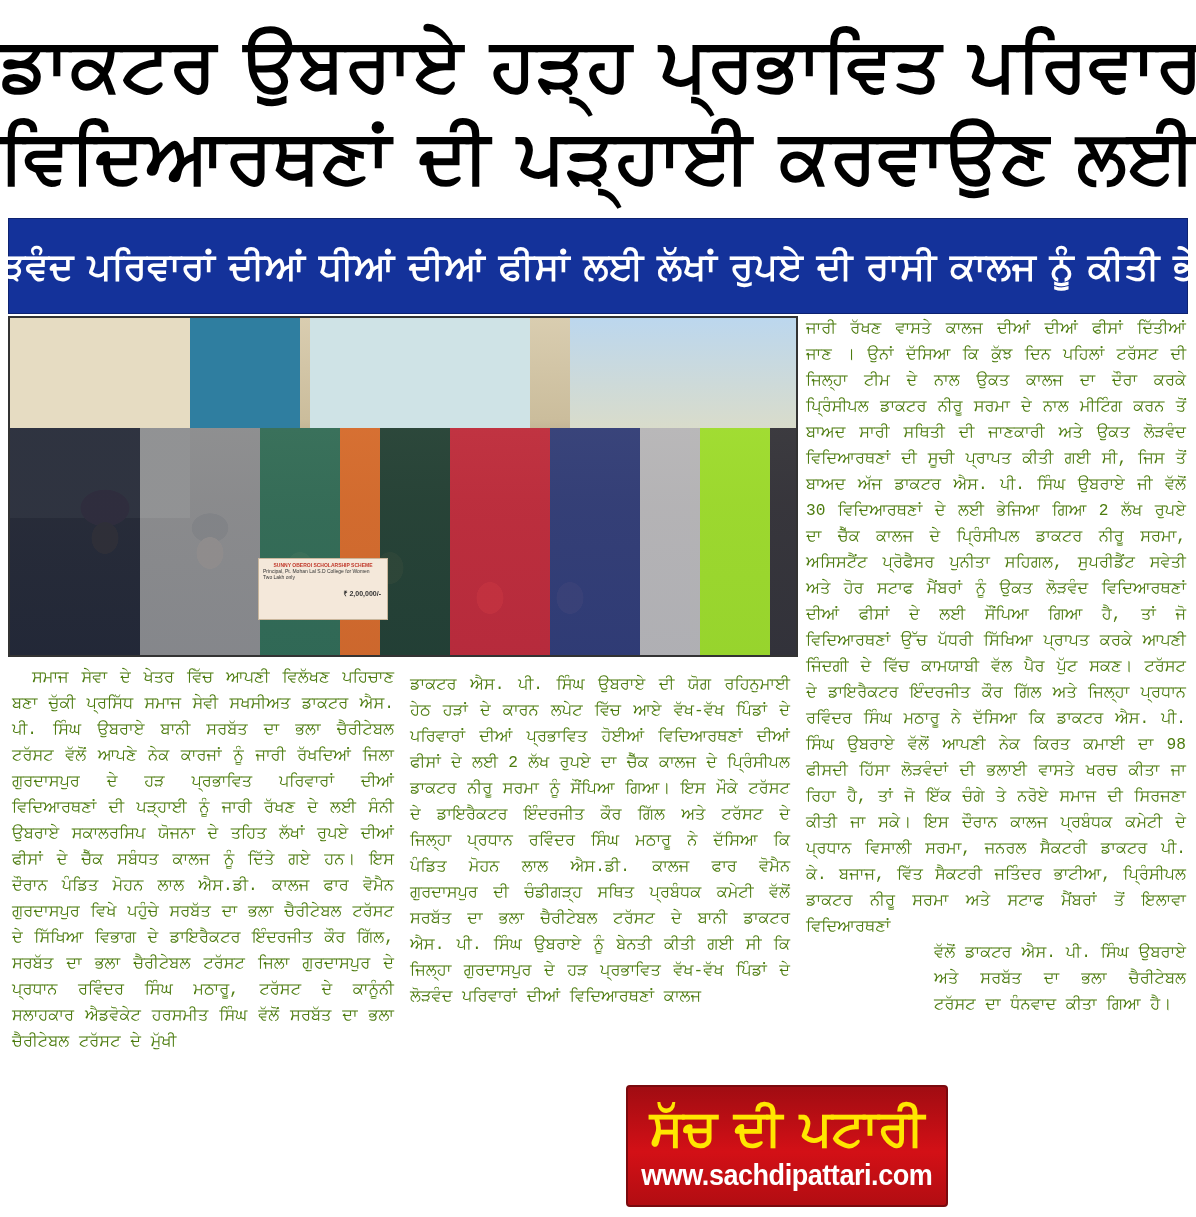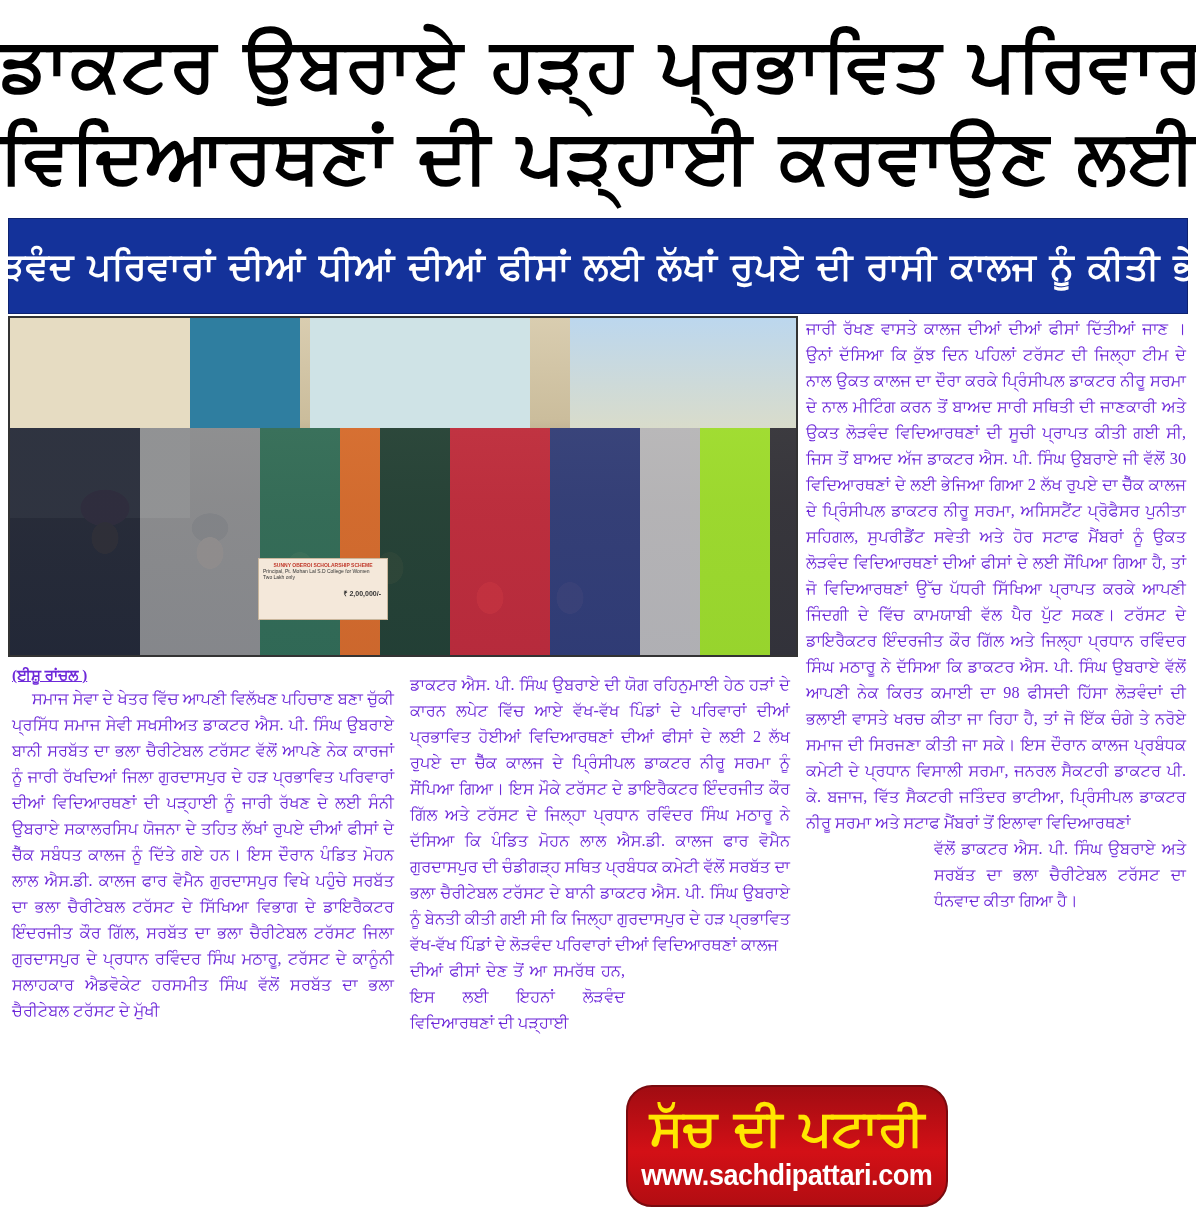--- a/index.html
+++ b/index.html
@@ -56,38 +56,38 @@
   }
   .photo .cheque {
     position: absolute; left: 248px; top: 240px; width: 130px; height: 62px;
     background: #f4e8da; border: 1px solid #c9b69c;
     font-family: "Liberation Sans", sans-serif; font-size: 5px; color: #333; padding: 3px 4px;
   }
   .photo .cheque .ch-title { color: #c0392b; font-weight: bold; text-align: center; font-size: 5px; }
   .photo .cheque .ch-amt { position: absolute; right: 6px; top: 30px; font-size: 7px; font-weight: bold; }
 
   .col {
-    position: absolute; font-family: Liberation Serif, serif; font-size: 16.2px;
-    line-height: 26px; color: #6d28d9; text-align: justify; text-align-last: left;
+    position: absolute; font-family: Liberation Mono, monospace; font-size: 16.2px;
+    line-height: 26px; color: #4d7c0f; text-align: justify; text-align-last: left;
   }
   .col p { margin: 0; }
   .col1 { left: 12px; top: 665px; width: 382px; }
   .col2 { left: 410px; top: 672px; width: 380px; }
   .col3 { left: 806px; top: 316px; width: 380px; }
 
   .dateline { text-align: center; font-weight: bold; text-decoration: underline; font-size: 15px; line-height: 21px; }
   .indent { text-indent: 20px; }
 
   .col2-narrow { width: 215px; }
   .col3-indent { padding-left: 128px; }
 
   .logo {
     position: absolute; left: 626px; top: 1085px; width: 322px; height: 122px;
     background: linear-gradient(180deg, #a10c12 0%, #d31016 55%, #b20d12 100%);
-    border-radius: 26px; border: 2px solid #7a0a0e;
+    border-radius: 4px; border: 2px solid #7a0a0e;
     display: flex; flex-direction: column; align-items: center; justify-content: center;
   }
   .logo .logo-title { color: #ffe600; font-weight: bold; font-size: 50px; line-height: 58px; white-space: nowrap; font-family: "DejaVu Sans", sans-serif; }
   .logo .logo-url { color: #ffffff; font-weight: bold; font-size: 30px; line-height: 36px; font-family: "Liberation Sans", sans-serif; letter-spacing: -0.5px; transform: scaleX(0.9); }
 </style>
 </head>
 <body>
 
 <div class="headline">
   <span class="line">ਡਾਕਟਰ ਉਬਰਾਏ ਹੜ੍ਹ ਪ੍ਰਭਾਵਿਤ ਪਰਿਵਾਰਾਂ ਦੀਆਂ</span>
@@ -107,27 +107,25 @@
   <div class="people"></div>
   <div class="cheque">
     <div class="ch-title">SUNNY OBEROI SCHOLARSHIP SCHEME</div>
     <div>Principal, Pt. Mohan Lal S.D College for Women</div>
     <div>Two Lakh only</div>
     <div class="ch-amt">₹ 2,00,000/-</div>
   </div>
 </div>
 
 <div class="col col1">
-  <p class="dateline">(ਈਸ਼ੂ ਰਾਂਚਲ )</p>
   <p class="indent">ਸਮਾਜ ਸੇਵਾ ਦੇ ਖੇਤਰ ਵਿੱਚ ਆਪਣੀ ਵਿਲੱਖਣ ਪਹਿਚਾਣ ਬਣਾ ਚੁੱਕੀ ਪ੍ਰਸਿੱਧ ਸਮਾਜ ਸੇਵੀ ਸਖਸੀਅਤ ਡਾਕਟਰ ਐਸ. ਪੀ. ਸਿੰਘ ਉਬਰਾਏ ਬਾਨੀ ਸਰਬੱਤ ਦਾ ਭਲਾ ਚੈਰੀਟੇਬਲ ਟਰੱਸਟ ਵੱਲੋਂ ਆਪਣੇ ਨੇਕ ਕਾਰਜਾਂ ਨੂੰ ਜਾਰੀ ਰੱਖਦਿਆਂ ਜਿਲਾ ਗੁਰਦਾਸਪੁਰ ਦੇ ਹੜ ਪ੍ਰਭਾਵਿਤ ਪਰਿਵਾਰਾਂ ਦੀਆਂ ਵਿਦਿਆਰਥਣਾਂ ਦੀ ਪੜ੍ਹਾਈ ਨੂੰ ਜਾਰੀ ਰੱਖਣ ਦੇ ਲਈ ਸੰਨੀ ਉਬਰਾਏ ਸਕਾਲਰਸਿਪ ਯੋਜਨਾ ਦੇ ਤਹਿਤ ਲੱਖਾਂ ਰੁਪਏ ਦੀਆਂ ਫੀਸਾਂ ਦੇ ਚੈੱਕ  ਸਬੰਧਤ ਕਾਲਜ ਨੂੰ ਦਿੱਤੇ ਗਏ ਹਨ। ਇਸ ਦੌਰਾਨ ਪੰਡਿਤ ਮੋਹਨ ਲਾਲ ਐਸ.ਡੀ. ਕਾਲਜ ਫਾਰ ਵੋਮੈਨ ਗੁਰਦਾਸਪੁਰ ਵਿਖੇ ਪਹੁੰਚੇ ਸਰਬੱਤ ਦਾ ਭਲਾ ਚੈਰੀਟੇਬਲ ਟਰੱਸਟ ਦੇ ਸਿੱਖਿਆ ਵਿਭਾਗ ਦੇ ਡਾਇਰੈਕਟਰ ਇੰਦਰਜੀਤ ਕੌਰ ਗਿੱਲ, ਸਰਬੱਤ ਦਾ ਭਲਾ ਚੈਰੀਟੇਬਲ ਟਰੱਸਟ ਜਿਲਾ ਗੁਰਦਾਸਪੁਰ ਦੇ ਪ੍ਰਧਾਨ ਰਵਿੰਦਰ ਸਿੰਘ ਮਠਾਰੂ, ਟਰੱਸਟ ਦੇ  ਕਾਨੂੰਨੀ ਸਲਾਹਕਾਰ ਐਡਵੋਕੇਟ ਹਰਸਮੀਤ ਸਿੰਘ ਵੱਲੋਂ ਸਰਬੱਤ ਦਾ ਭਲਾ ਚੈਰੀਟੇਬਲ ਟਰੱਸਟ ਦੇ ਮੁੱਖੀ</p>
 </div>
 
 <div class="col col2">
   <p>ਡਾਕਟਰ ਐਸ. ਪੀ. ਸਿੰਘ ਉਬਰਾਏ ਦੀ ਯੋਗ ਰਹਿਨੁਮਾਈ ਹੇਠ ਹੜਾਂ ਦੇ ਕਾਰਨ ਲਪੇਟ ਵਿੱਚ ਆਏ ਵੱਖ-ਵੱਖ ਪਿੰਡਾਂ ਦੇ ਪਰਿਵਾਰਾਂ ਦੀਆਂ ਪ੍ਰਭਾਵਿਤ ਹੋਈਆਂ ਵਿਦਿਆਰਥਣਾਂ ਦੀਆਂ ਫੀਸਾਂ ਦੇ ਲਈ 2 ਲੱਖ ਰੁਪਏ ਦਾ ਚੈੱਕ ਕਾਲਜ ਦੇ ਪ੍ਰਿੰਸੀਪਲ ਡਾਕਟਰ ਨੀਰੂ ਸਰਮਾ ਨੂੰ ਸੌਂਪਿਆ ਗਿਆ। ਇਸ ਮੌਕੇ ਟਰੱਸਟ ਦੇ ਡਾਇਰੈਕਟਰ ਇੰਦਰਜੀਤ ਕੌਰ ਗਿੱਲ ਅਤੇ ਟਰੱਸਟ ਦੇ ਜਿਲ੍ਹਾ ਪ੍ਰਧਾਨ ਰਵਿੰਦਰ ਸਿੰਘ ਮਠਾਰੂ ਨੇ ਦੱਸਿਆ ਕਿ ਪੰਡਿਤ ਮੋਹਨ ਲਾਲ ਐਸ.ਡੀ. ਕਾਲਜ ਫਾਰ ਵੋਮੈਨ ਗੁਰਦਾਸਪੁਰ ਦੀ ਚੰਡੀਗੜ੍ਹ ਸਥਿਤ ਪ੍ਰਬੰਧਕ ਕਮੇਟੀ ਵੱਲੋਂ ਸਰਬੱਤ ਦਾ ਭਲਾ ਚੈਰੀਟੇਬਲ ਟਰੱਸਟ ਦੇ ਬਾਨੀ ਡਾਕਟਰ ਐਸ. ਪੀ. ਸਿੰਘ ਉਬਰਾਏ ਨੂੰ ਬੇਨਤੀ ਕੀਤੀ ਗਈ ਸੀ ਕਿ ਜਿਲ੍ਹਾ ਗੁਰਦਾਸਪੁਰ ਦੇ ਹੜ ਪ੍ਰਭਾਵਿਤ ਵੱਖ-ਵੱਖ ਪਿੰਡਾਂ ਦੇ ਲੋੜਵੰਦ ਪਰਿਵਾਰਾਂ ਦੀਆਂ ਵਿਦਿਆਰਥਣਾਂ ਕਾਲਜ</p>
-  <p class="col2-narrow">ਦੀਆਂ ਫੀਸਾਂ ਦੇਣ ਤੋਂ ਆ ਸਮਰੱਥ ਹਨ, ਇਸ ਲਈ ਇਹਨਾਂ ਲੋੜਵੰਦ ਵਿਦਿਆਰਥਣਾਂ ਦੀ ਪੜ੍ਹਾਈ</p>
 </div>
 
 <div class="col col3">
   <p>ਜਾਰੀ ਰੱਖਣ ਵਾਸਤੇ ਕਾਲਜ ਦੀਆਂ ਦੀਆਂ ਫੀਸਾਂ ਦਿੱਤੀਆਂ ਜਾਣ । ਉਨਾਂ ਦੱਸਿਆ ਕਿ ਕੁੱਝ ਦਿਨ ਪਹਿਲਾਂ ਟਰੱਸਟ ਦੀ ਜਿਲ੍ਹਾ ਟੀਮ ਦੇ ਨਾਲ ਉਕਤ ਕਾਲਜ ਦਾ ਦੌਰਾ ਕਰਕੇ ਪ੍ਰਿੰਸੀਪਲ ਡਾਕਟਰ ਨੀਰੂ ਸਰਮਾ ਦੇ ਨਾਲ ਮੀਟਿੰਗ ਕਰਨ ਤੋਂ ਬਾਅਦ ਸਾਰੀ ਸਥਿਤੀ ਦੀ ਜਾਣਕਾਰੀ ਅਤੇ ਉਕਤ ਲੋੜਵੰਦ ਵਿਦਿਆਰਥਣਾਂ ਦੀ ਸੂਚੀ ਪ੍ਰਾਪਤ ਕੀਤੀ ਗਈ ਸੀ, ਜਿਸ ਤੋਂ ਬਾਅਦ ਅੱਜ ਡਾਕਟਰ ਐਸ. ਪੀ. ਸਿੰਘ ਉਬਰਾਏ ਜੀ ਵੱਲੋਂ 30 ਵਿਦਿਆਰਥਣਾਂ ਦੇ ਲਈ ਭੇਜਿਆ ਗਿਆ  2 ਲੱਖ ਰੁਪਏ ਦਾ ਚੈੱਕ ਕਾਲਜ ਦੇ ਪ੍ਰਿੰਸੀਪਲ ਡਾਕਟਰ ਨੀਰੂ ਸਰਮਾ, ਅਸਿਸਟੈਂਟ ਪ੍ਰੋਫੈਸਰ ਪੁਨੀਤਾ ਸਹਿਗਲ, ਸੁਪਰੀਡੈਂਟ ਸਵੇਤੀ ਅਤੇ ਹੋਰ ਸਟਾਫ ਮੈਂਬਰਾਂ ਨੂੰ ਉਕਤ ਲੋੜਵੰਦ ਵਿਦਿਆਰਥਣਾਂ ਦੀਆਂ ਫੀਸਾਂ ਦੇ ਲਈ ਸੌਂਪਿਆ ਗਿਆ ਹੈ, ਤਾਂ ਜੋ ਵਿਦਿਆਰਥਣਾਂ ਉੱਚ ਪੱਧਰੀ ਸਿੱਖਿਆ ਪ੍ਰਾਪਤ ਕਰਕੇ ਆਪਣੀ ਜਿੰਦਗੀ ਦੇ ਵਿੱਚ ਕਾਮਯਾਬੀ ਵੱਲ ਪੈਰ ਪੁੱਟ ਸਕਣ। ਟਰੱਸਟ ਦੇ ਡਾਇਰੈਕਟਰ ਇੰਦਰਜੀਤ ਕੌਰ ਗਿੱਲ ਅਤੇ ਜਿਲ੍ਹਾ ਪ੍ਰਧਾਨ ਰਵਿੰਦਰ ਸਿੰਘ ਮਠਾਰੂ ਨੇ ਦੱਸਿਆ ਕਿ ਡਾਕਟਰ ਐਸ. ਪੀ. ਸਿੰਘ ਉਬਰਾਏ ਵੱਲੋਂ ਆਪਣੀ ਨੇਕ ਕਿਰਤ ਕਮਾਈ ਦਾ 98 ਫੀਸਦੀ ਹਿੱਸਾ ਲੋੜਵੰਦਾਂ ਦੀ ਭਲਾਈ ਵਾਸਤੇ ਖਰਚ ਕੀਤਾ ਜਾ ਰਿਹਾ ਹੈ, ਤਾਂ ਜੋ ਇੱਕ ਚੰਗੇ ਤੇ ਨਰੋਏ ਸਮਾਜ ਦੀ ਸਿਰਜਣਾ ਕੀਤੀ ਜਾ ਸਕੇ। ਇਸ ਦੌਰਾਨ ਕਾਲਜ ਪ੍ਰਬੰਧਕ ਕਮੇਟੀ ਦੇ ਪ੍ਰਧਾਨ ਵਿਸਾਲੀ ਸਰਮਾ, ਜਨਰਲ ਸੈਕਟਰੀ ਡਾਕਟਰ ਪੀ. ਕੇ. ਬਜਾਜ, ਵਿੱਤ ਸੈਕਟਰੀ ਜਤਿੰਦਰ ਭਾਟੀਆ, ਪ੍ਰਿੰਸੀਪਲ ਡਾਕਟਰ ਨੀਰੂ ਸਰਮਾ ਅਤੇ ਸਟਾਫ ਮੈਂਬਰਾਂ ਤੋਂ ਇਲਾਵਾ ਵਿਦਿਆਰਥਣਾਂ</p>
   <p class="col3-indent">ਵੱਲੋਂ ਡਾਕਟਰ ਐਸ. ਪੀ. ਸਿੰਘ ਉਬਰਾਏ ਅਤੇ ਸਰਬੱਤ ਦਾ ਭਲਾ ਚੈਰੀਟੇਬਲ ਟਰੱਸਟ ਦਾ ਧੰਨਵਾਦ ਕੀਤਾ ਗਿਆ ਹੈ।</p>
 </div>
 
 <div class="logo">
   <div class="logo-title">ਸੱਚ ਦੀ ਪਟਾਰੀ</div>
   <div class="logo-url">www.sachdipattari.com</div>

